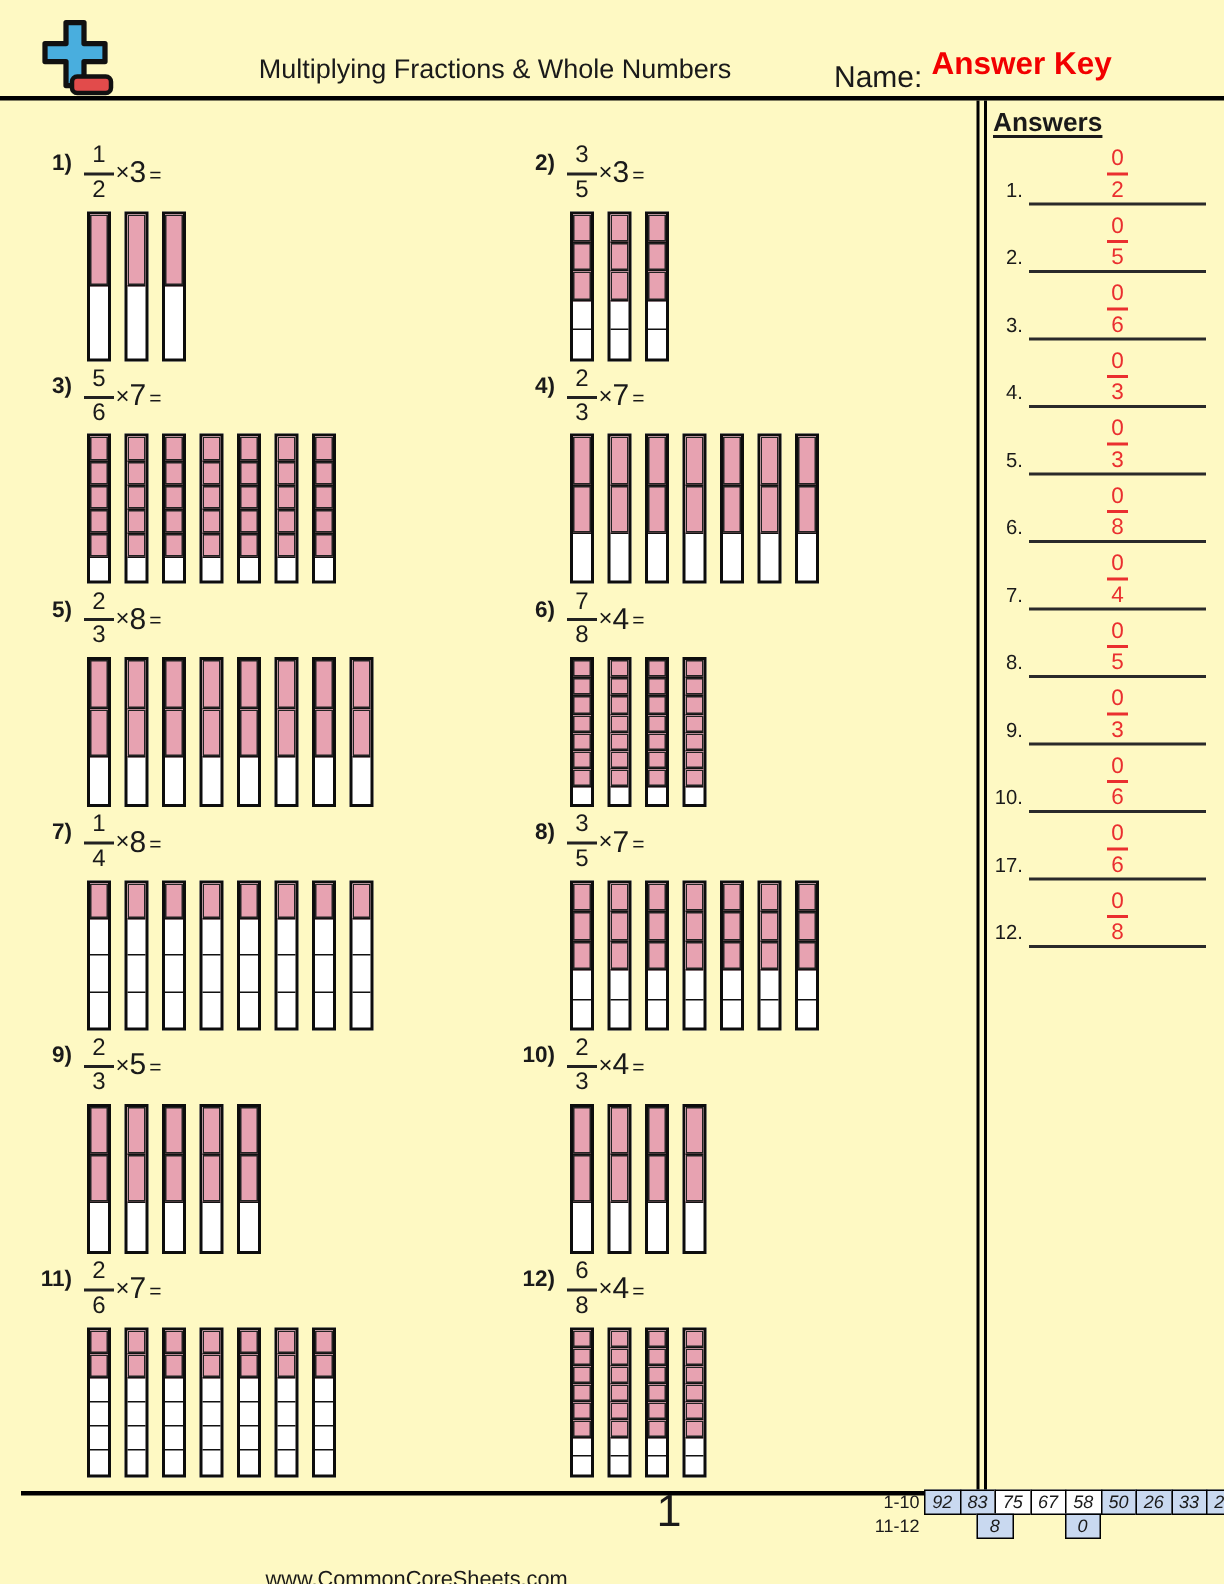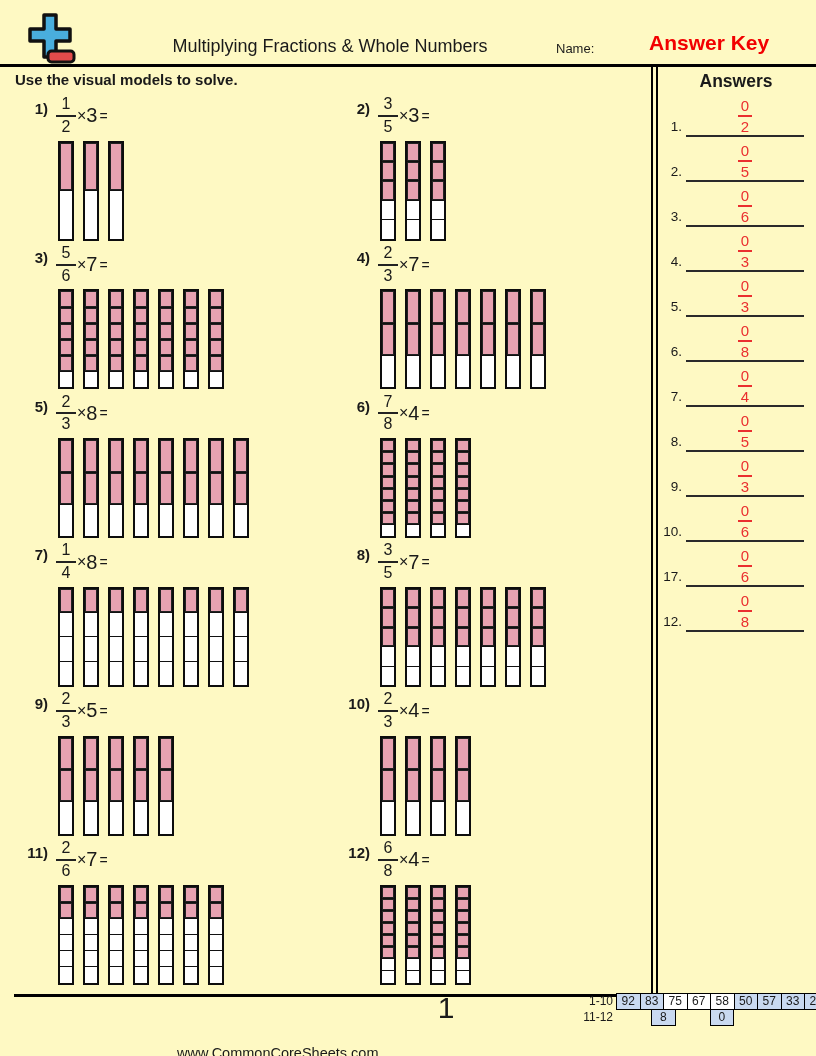--- a/index.html
+++ b/index.html
@@ -8,29 +8,29 @@
     background:#fef9c3; overflow:hidden;
     font-family:"Liberation Sans","DejaVu Sans",sans-serif;
     color:#1a1a1a;
     padding-left:40px;
     --bar-fill:#e7a2b1; --ans-red:#ea2f2f; --cell-blue:#c9d9f0;
     --logo-blue:#49aede; --logo-red:#e24b4b;
   }
   
   .logo { position:absolute; left:18px; top:11px; }
   .hdr-title { position:absolute; left:140px; top:36px; width:380px; text-align:center; font-size:18px; }
-  .name-label { position:absolute; left:556px; top:41px; font-size:13px; }
-  .answer-key { position:absolute; left:621px; top:31px; font-size:21px; font-weight:bold; color:#f20000;margin-left:28px; }
+  .name-label { position:absolute; left:556px; top:41px; font-size:20px; }
+  .answer-key { position:absolute; left:621px; top:31px; font-size:21px; font-weight:bold; color:#f20000; }
   .hdr-rule { position:absolute; left:0; top:64px; width:816px; border-top:3px solid #000; }
   .instruction { position:absolute; left:15px; top:71px; font-size:15px; font-weight:bold; }
   
   .v-divider { position:absolute; left:651px; top:67px; height:927px; width:3px;
                border-left:2px solid #000; border-right:2px solid #000; }
-  .answers-title { position:absolute; left:662px; top:71px; width:148px; text-align:center;
-                   font-size:17.5px; font-weight:bold; 
+  .answers-title { position:absolute; left:662px; top:71px; width:148px; text-align:left;
+                   font-size:17.5px; font-weight:bold; text-decoration:underline;
                    text-decoration-thickness:2px; text-underline-offset:3px; }
   .answers-list { position:absolute; left:656px; top:92px; width:156px; }
   .answer-item { position:relative; height:45px; }
   .a-num { position:absolute; left:0; bottom:3px; width:26px; text-align:right; font-size:13.5px; }
   .a-line { position:absolute; left:30px; right:8px; bottom:0; border-bottom:2px solid #2a2a2a; }
   .a-frac-wrap { position:absolute; left:30px; right:8px; bottom:2px; display:flex; justify-content:center; }
   .a-frac { display:flex; flex-direction:column; align-items:center; line-height:1.05;
             color:var(--ans-red); font-size:15px; }
   .a-frac .fbar { width:14px; border-top:2px solid var(--ans-red); margin:2px 0; }
   
@@ -58,37 +58,36 @@
   .math-pill-inner { position:absolute; left:4px; top:4px; right:4px; bottom:4px;
                      background:#fff; border-radius:13px; display:flex; align-items:center;
                      justify-content:center; font-size:20px; font-weight:bold; color:#000; }
   .website { position:absolute; left:177px; top:1045px; font-size:14.5px; }
   .page-num { position:absolute; left:420px; top:991px; width:52px; text-align:center; font-size:30px; }
   .score-table { position:absolute; right:4px; top:993px; font-size:12px; }
   .score-row { display:flex; height:17px; }
   .score-row + .score-row { margin-top:-1px;gap:35px; }
   .score-label { width:44px; text-align:right; padding-right:4px; line-height:17px; }
   .cell { box-sizing:border-box; width:24.5px; border:1px solid #000; margin-left:-1px;
-          text-align:center; line-height:15px; background:#fff; }
+          text-align:center; line-height:15px; background:#fff;font-style:italic; }
   .cell.hl { background:var(--cell-blue); }
 </style>
 </head>
 <body>
 
 <div class="page" style="--bar-fill: #e7a2b1; --ans-red: #ea2f2f; --cell-blue: #c9d9f0; --logo-blue: #49aede; --logo-red: #e24b4b;">
 
   <svg class="logo" width="62" height="56" viewBox="0 0 62 56">
     <path d="M26 4 h12 v14 h14 v12 h-14 v16 h-12 v-16 h-14 v-12 h14 z" style="fill:var(--logo-blue)" stroke="#111" stroke-width="3.5" stroke-linejoin="round"></path>
     <rect x="30" y="40" width="26" height="11" rx="3.5" style="fill:var(--logo-red)" stroke="#111" stroke-width="3"></rect>
   </svg>
   <div class="hdr-title">Multiplying Fractions &amp; Whole Numbers</div>
   <div class="name-label">Name:</div>
   <div class="answer-key" style="color: rgb(242, 0, 0);">Answer Key</div>
   <div class="hdr-rule"></div>
-  <div class="instruction">Use the visual models to solve.</div>
 
   <div class="v-divider"></div>
   <div class="answers-title">Answers</div>
   <div class="answers-list">
       <div class="answer-item">
         <span class="a-num">1.</span>
         <span class="a-frac-wrap">
           <span class="a-frac">
             <span>0</span>
             <span class="fbar"></span>
@@ -874,21 +873,21 @@
   <div class="page-num">1</div>
   <div class="score-table">
     <div class="score-row">
       <div class="score-label">1-10</div>
     <div class="cell hl">92</div>
         <div class="cell hl">83</div>
         <div class="cell">75</div>
         <div class="cell">67</div>
         <div class="cell">58</div>
         <div class="cell hl">50</div>
-        <div class="cell hl">57</div>
+        <div class="cell hl">26</div>
         <div class="cell hl">33</div>
         <div class="cell hl">28</div>
         <div class="cell hl">17</div>
       </div>
     <div class="score-row">
       <div class="score-label">11-12</div>
     <div class="cell hl">8</div>
         <div class="cell hl">0</div>
       </div>
   </div>

